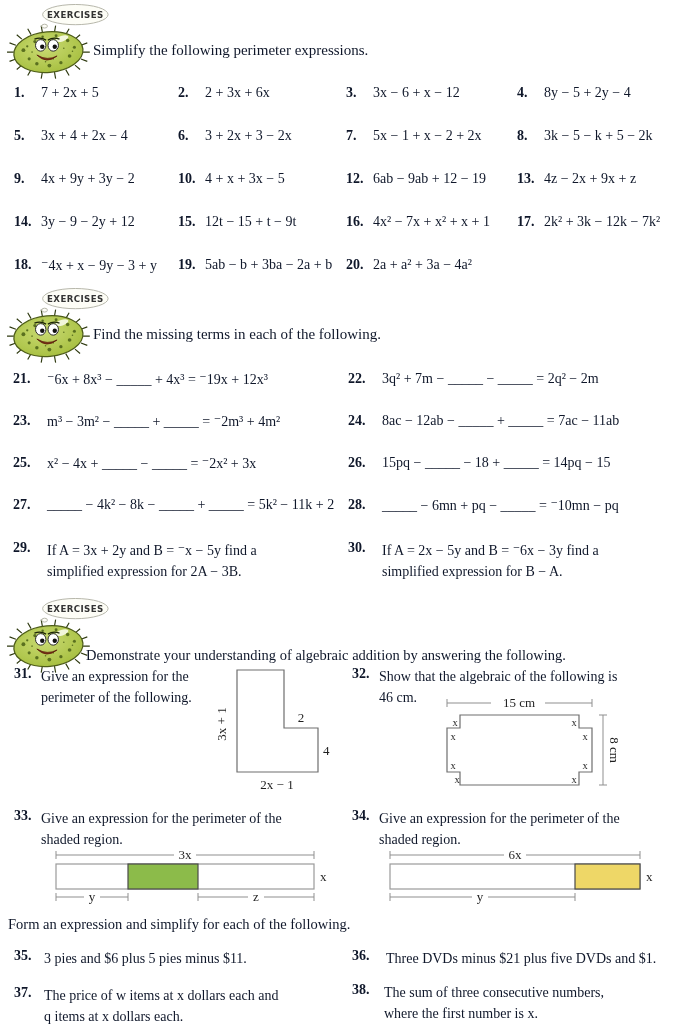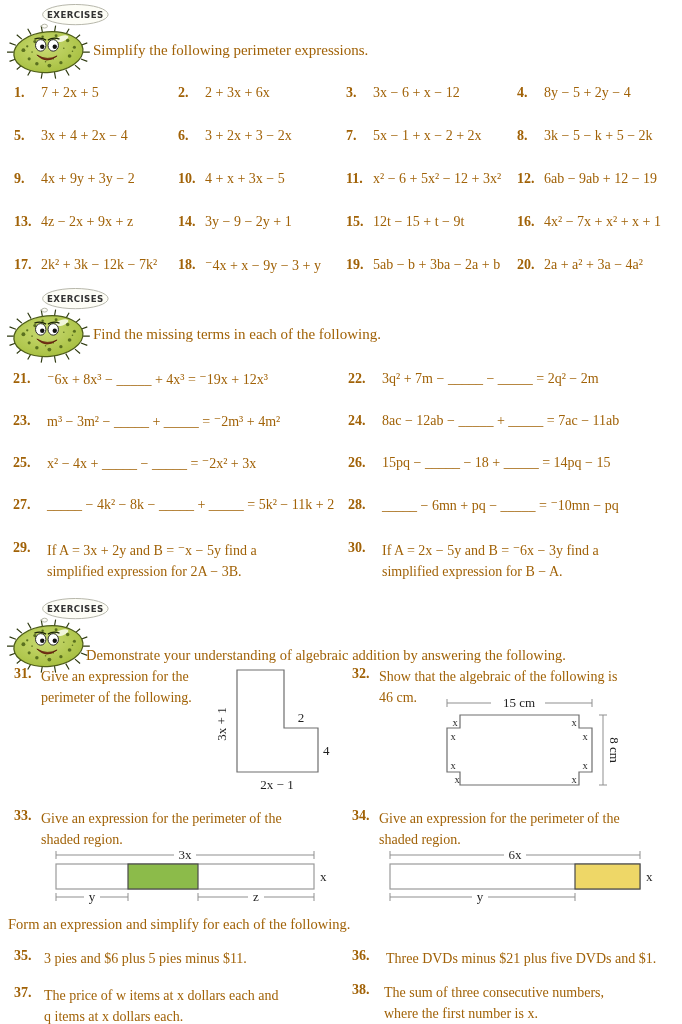--- a/index.html
+++ b/index.html
@@ -1,19 +1,19 @@
 <!DOCTYPE html>
 <html><head>
 <meta charset="utf-8">
 <style>
   html,body { margin:0; padding:0; background:#e8e8e8; }
   .page {
     position:relative; width:682px; height:1024px; margin:0 auto;
     background:#ffffff; overflow:hidden;
-    font-family:"Liberation Serif","DejaVu Serif",serif; color:#a16207;
+    font-family:"Liberation Serif","DejaVu Serif",serif; color:#0f172a;
   }
   .abs { position:absolute; }
   .instruction { font-size:15px; white-space:nowrap; }
   .instruction.small { font-size:14.5px; }
 
   .pgrid { display:grid; }
   .grid1 { grid-template-columns:164px 168px 171px 179px; }
   .grid2 { grid-template-columns:335px 334px; }
   .cell { display:flex; align-items:flex-start; }
   .grid1 .cell { height:43px; }
@@ -124,34 +124,30 @@
       </div>
     <div class="cell">
         <span class="pnum">9.</span>
         <span class="pexpr">4x + 9y + 3y − 2</span>
       </div>
     <div class="cell">
         <span class="pnum">10.</span>
         <span class="pexpr">4 + x + 3x − 5</span>
       </div>
     <div class="cell">
-        <span class="pnum">11.</span>
-        <span class="pexpr">x² − 6 + 5x² − 12 + 3x²</span>
-      </div>
-    <div class="cell">
         <span class="pnum">12.</span>
         <span class="pexpr">6ab − 9ab + 12 − 19</span>
       </div>
     <div class="cell">
         <span class="pnum">13.</span>
         <span class="pexpr">4z − 2x + 9x + z</span>
       </div>
     <div class="cell">
         <span class="pnum">14.</span>
-        <span class="pexpr">3y − 9 − 2y + 1</span>
+        <span class="pexpr">3y − 9 − 2y + 12</span>
       </div>
     <div class="cell">
         <span class="pnum">15.</span>
         <span class="pexpr">12t − 15 + t − 9t</span>
       </div>
     <div class="cell">
         <span class="pnum">16.</span>
         <span class="pexpr">4x² − 7x + x² + x + 1</span>
       </div>
     <div class="cell">

